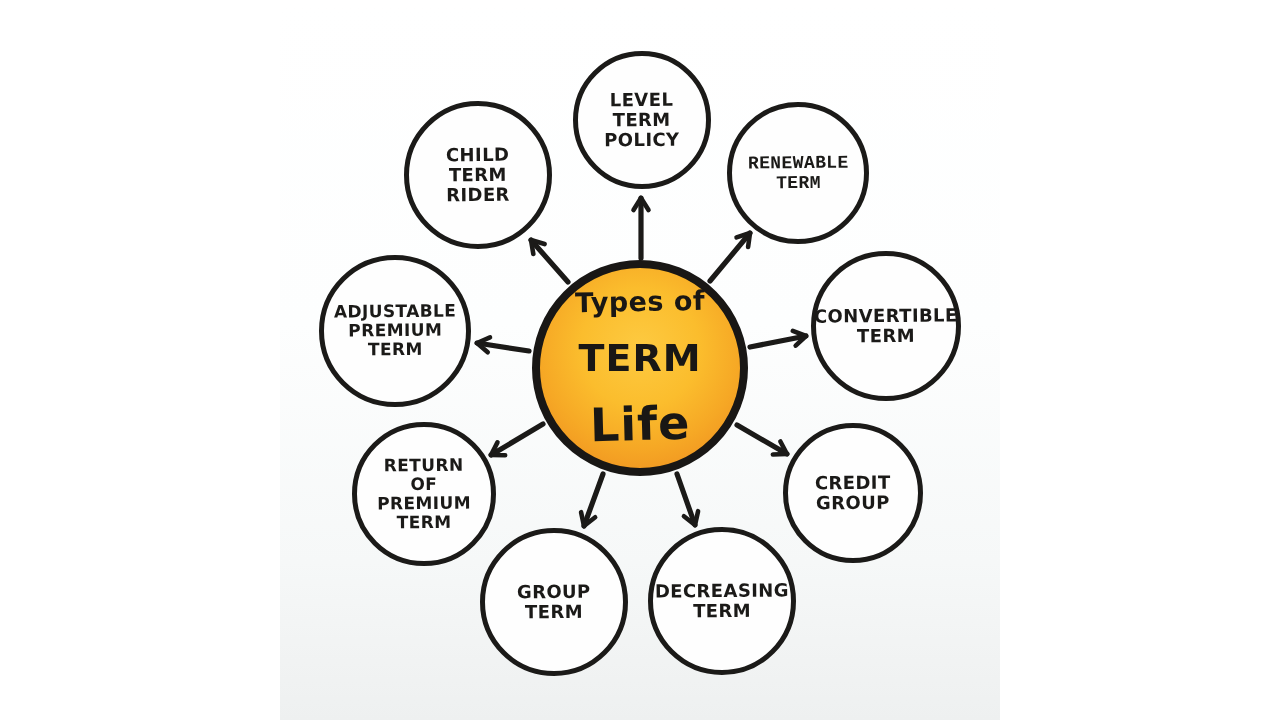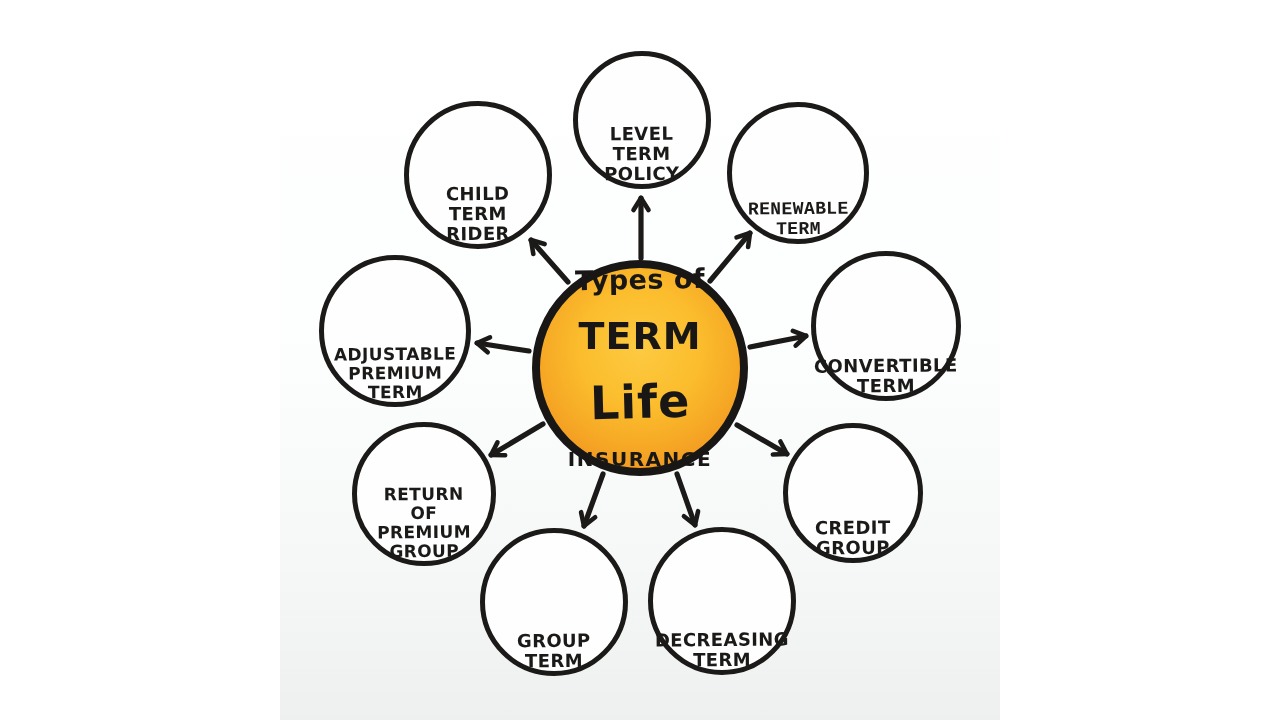--- a/index.html
+++ b/index.html
@@ -11,21 +11,21 @@
   .stage{position:absolute;left:0;top:0;width:1280px;height:720px;}
   .photo-area{
     position:absolute;left:280px;top:0;width:720px;height:720px;
     background:linear-gradient(180deg,#ffffff 0%,#fdfefe 45%,#f6f8f8 78%,#eef0f0 100%);
   }
   svg.arrows{position:absolute;left:0;top:0;width:1280px;height:720px;pointer-events:none;}
   .node{
     position:absolute;border-radius:50%;
     background:#fefefe;
     border:5px solid #1b1a18;
-    display:flex;align-items:flex-end;justify-content:center;text-align:center;
+    display:flex;align-items:center;justify-content:center;text-align:center;
     box-sizing:border-box;
   }
   .node-label{
     white-space:pre-line;
     font-weight:800;
     font-size:18px;
     line-height:1.12;
     letter-spacing:0.4px;
     color:#1b1a18;
     transform:rotate(-0.5deg);
@@ -68,21 +68,20 @@
       <line x1="543" y1="424" x2="491" y2="455" marker-end="url(#ah)"></line>
       <line x1="529" y1="351" x2="477" y2="343" marker-end="url(#ah)"></line>
       <line x1="568" y1="282" x2="531" y2="240" marker-end="url(#ah)"></line>
     </g>
   </svg>
 
   <div class="center-node">
     <div class="c-line1">Types of</div>
     <div class="c-line2">TERM</div>
     <div class="c-line3">Life</div>
-    <div class="c-line4">INSURANCE</div>
   </div>
 
   <div class="node" style="left:573px;top:51px;width:138px;height:138px;">
     <span class="node-label">LEVEL
 TERM
 POLICY</span>
   </div>
 
   <div class="node" style="left:727px;top:102px;width:142px;height:142px;font-family:Liberation Mono, monospace;">
     <span class="node-label">RENEWABLE
@@ -106,21 +105,21 @@
 
   <div class="node" style="left:480px;top:528px;width:148px;height:148px;">
     <span class="node-label">GROUP
 TERM</span>
   </div>
 
   <div class="node node-small" style="left:352px;top:422px;width:144px;height:144px;">
     <span class="node-label">RETURN
 OF
 PREMIUM
-GROUP</span>
+TERM</span>
   </div>
 
   <div class="node node-small" style="left:319px;top:255px;width:152px;height:152px;">
     <span class="node-label">ADJUSTABLE
 PREMIUM
 TERM</span>
   </div>
 
   <div class="node" style="left:404px;top:101px;width:148px;height:148px;">
     <span class="node-label">CHILD

